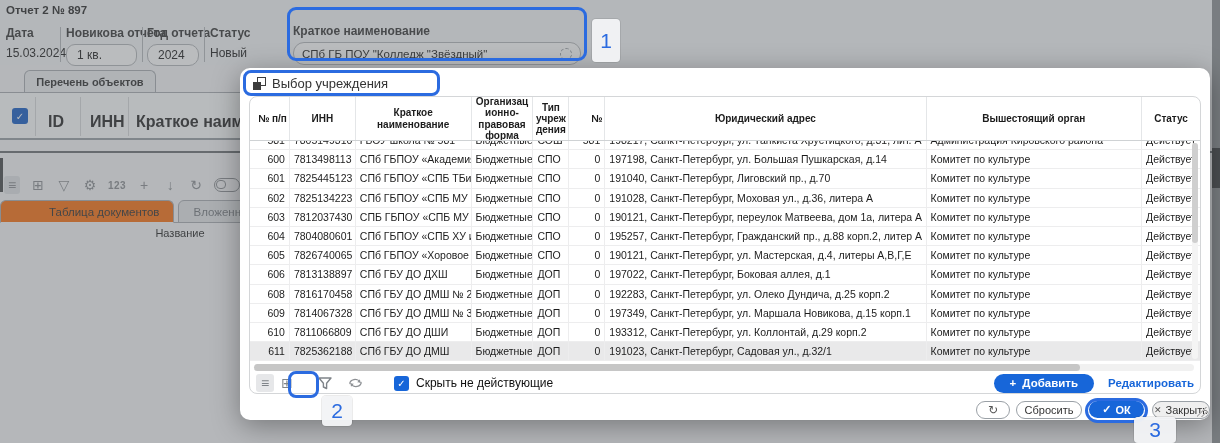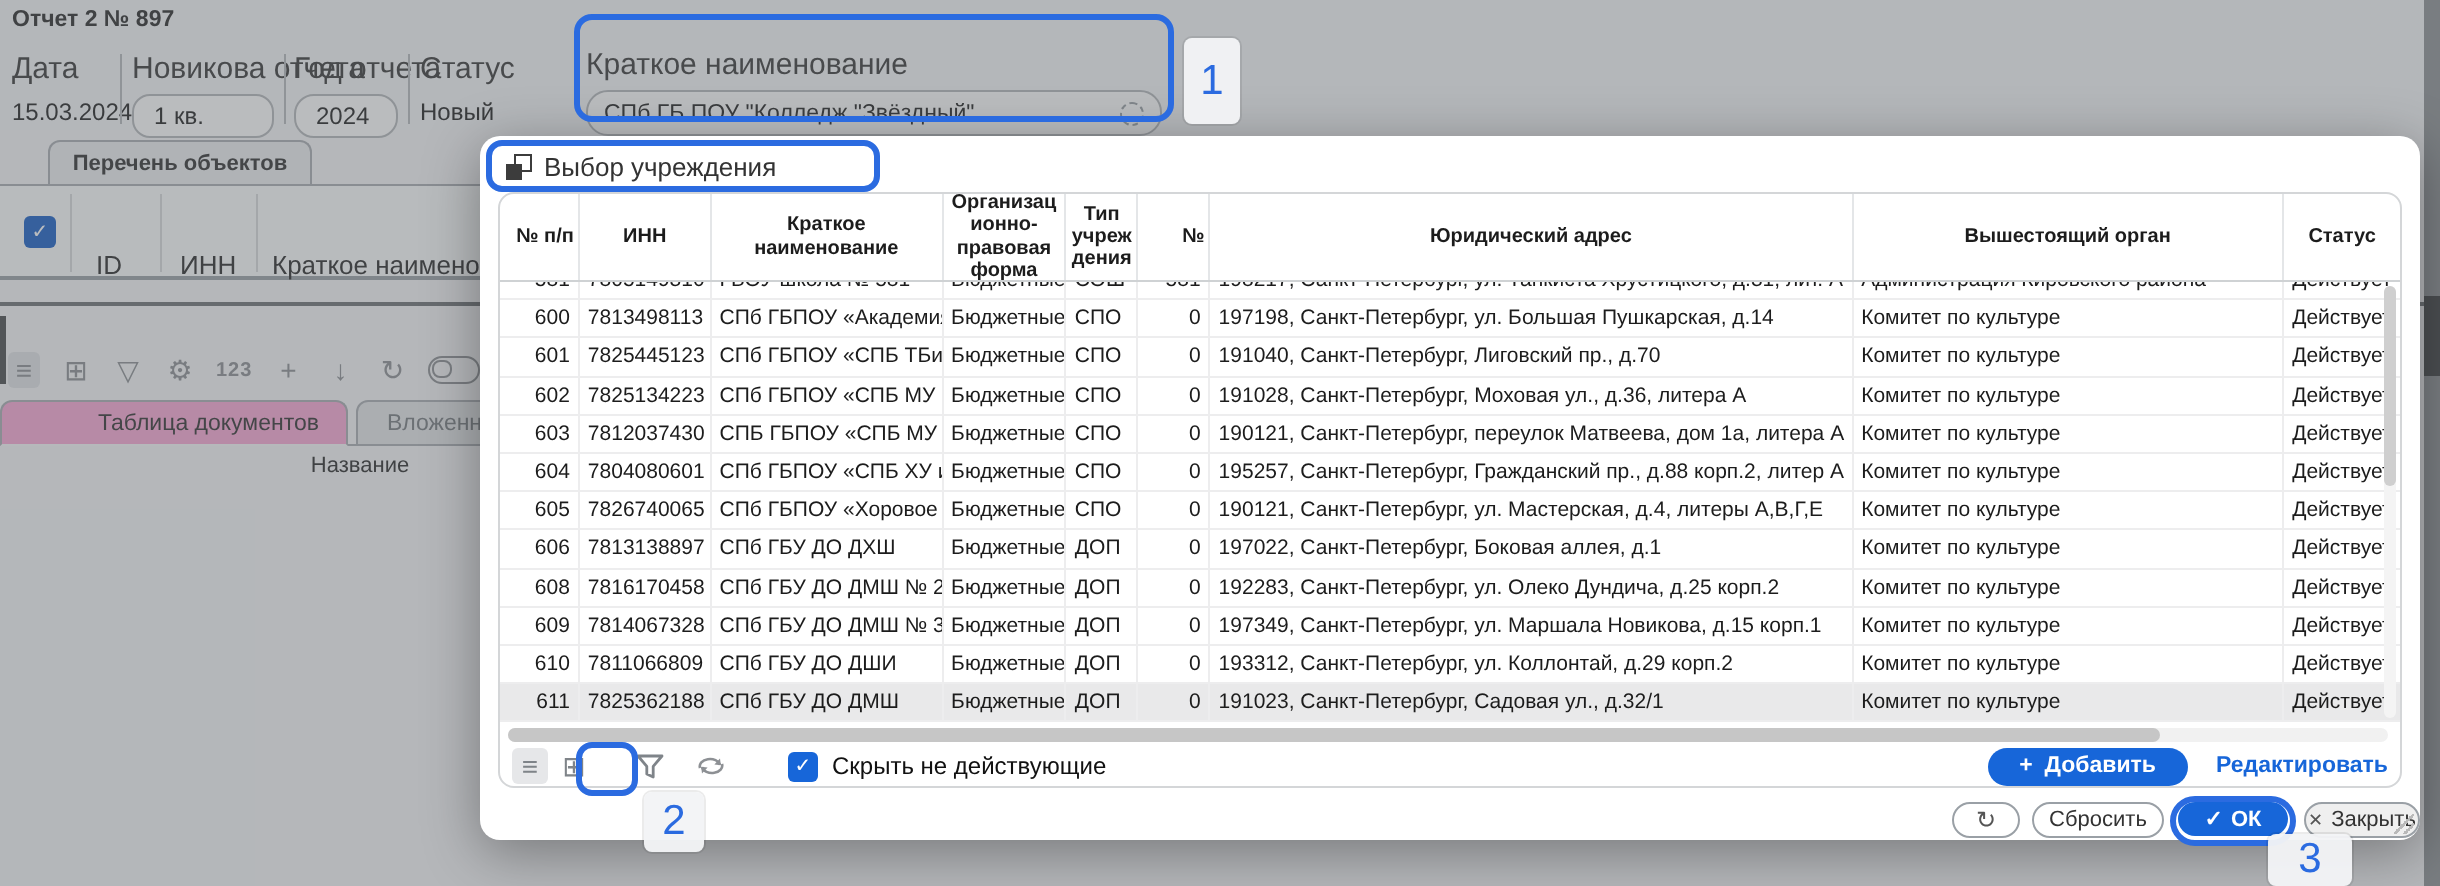--- a/index.html
+++ b/index.html
@@ -5,56 +5,56 @@
   * { margin:0; padding:0; box-sizing:border-box; }
   html,body { width:1220px; height:443px; overflow:hidden; }
   body { font-family:"Liberation Sans","DejaVu Sans",sans-serif; background:#fff; }
   #stage { position:relative; width:1220px; height:443px; overflow:hidden; background:#f4f5f6; }
 
   
   .bg { position:absolute; inset:0; z-index:1; }
   .bg-top { position:absolute; left:0; top:0; width:1220px; height:65px; background:#f3f4f6; }
   .report-title { position:absolute; left:6px; top:4px; font-size:11.5px; font-weight:bold; color:#2b2b2b; }
   .fgroup { position:absolute; top:26px; }
-  .flabel { font-size:15px; font-weight:normal; color:#3a3a3a; display:block; }
+  .flabel { font-size:12px; font-weight:bold; color:#3a3a3a; display:block; }
   .fvalue { font-size:12px; color:#222; margin-top:6px; display:block; }
   .fbox { margin-top:4px; height:22px; border:1px solid #b4b7ba; border-radius:9px; background:#fdfdfd;
           display:flex; align-items:center; padding:0 10px; font-size:12px; color:#222; }
   .vsep { position:absolute; top:27px; width:1px; height:35px; background:#b6b9bc; }
 
   .shortname-group { position:absolute; left:293px; top:24px; width:288px; }
   .shortname-input { margin-top:4px; height:23px; border:1px solid #b4b7ba; border-radius:11px; background:#fdfdfd;
           display:flex; align-items:center; padding:0 8px; font-size:11.5px; color:#222; }
   .shortname-input .val { flex:1; white-space:nowrap; overflow:hidden; }
   .spinner { width:12px; height:12px; border:1.5px dashed #9aa0a5; border-radius:50%; flex:none; }
 
   .obj-tab { position:absolute; left:24px; top:70px; width:132px; height:23px; background:#eceef0;
           border:1px solid #a9adb2; border-bottom:none; border-radius:6px 6px 0 0;
           font-size:11px; font-weight:bold; color:#333; display:flex; align-items:center; justify-content:center; }
   .obj-tabline { position:absolute; left:0; top:92px; width:320px; height:1px; background:#a9adb2; }
   .obj-head { position:absolute; left:0; top:93px; width:240px; height:47px; background:#fafbfc; border-bottom:2px solid #9aa0a5; }
   .obj-head .sep { position:absolute; top:4px; width:1px; height:39px; background:#d7d9db; }
-  .obj-h { position:absolute; top:32px; font-size:13px; font-weight:normal; color:#2b2b2b; white-space:nowrap; }
+  .obj-h { position:absolute; top:20px; font-size:16px; font-weight:bold; color:#2b2b2b; white-space:nowrap; }
   .bg-check { position:absolute; left:12px; top:15px; width:16px; height:16px; border-radius:3px; background:#1a5fc4;
           color:#fff; font-size:10px; display:flex; align-items:center; justify-content:center; }
 
   .section-divider { position:absolute; left:0; top:151px; width:1220px; height:2px; background:#6f7275; }
   .left-bar { position:absolute; left:0; top:158px; width:3px; height:34px; background:#4a4c4e; }
 
   .bg-toolbar { position:absolute; left:4px; top:174px; height:22px; display:flex; align-items:center; gap:10px; color:#8d9094; font-size:14px; }
   .bg-toolbar .ico { display:inline-flex; align-items:center; justify-content:center; min-width:16px; height:18px; }
   .bg-toolbar .ico.sel { background:#e0e2e5; border-radius:3px; }
   .bg-toolbar .num { font-size:10px; font-weight:bold; letter-spacing:0.5px; }
   .toggle { display:inline-block; width:26px; height:14px; border:1.5px solid #8d9094; border-radius:8px; position:relative; }
   .toggle .knob { position:absolute; left:1px; top:1px; width:10px; height:9px; border:1.5px solid #8d9094; border-radius:4px; }
 
   .doc-tabs { position:absolute; left:0; top:200px; height:23px; display:flex; }
   .doc-tab { height:23px; border:1px solid #a9adb2; border-radius:6px 6px 0 0; font-size:11.5px;
           display:flex; align-items:center; justify-content:center; padding:0 14px; }
-  .doc-tab.active { background:#f9a8d4; color:#333; border-bottom-color:#f6f7f8; z-index:2;padding-left:48px; }
+  .doc-tab.active { background:#f97316; color:#333; border-bottom-color:#f6f7f8; z-index:2;padding-left:48px; }
   .doc-tab.idle { background:#e3e5e7; color:#787c80; margin-left:4px; }
   .doc-tabline { position:absolute; left:0; top:222px; width:320px; height:1px; background:#a9adb2; }
   .doc-colhead { position:absolute; left:120px; top:227px; width:120px; text-align:center; font-size:11px; font-weight:normal; color:#2b2b2b; }
 
   .right-track { position:absolute; right:0; top:0; width:8px; height:443px; background:#8e9194; }
   .right-thumb { position:absolute; right:0; top:148px; width:8px; height:40px; background:#3e4042; }
 
   
   .dim { position:absolute; inset:0; background:rgba(92,97,103,0.42); z-index:10; }
 

